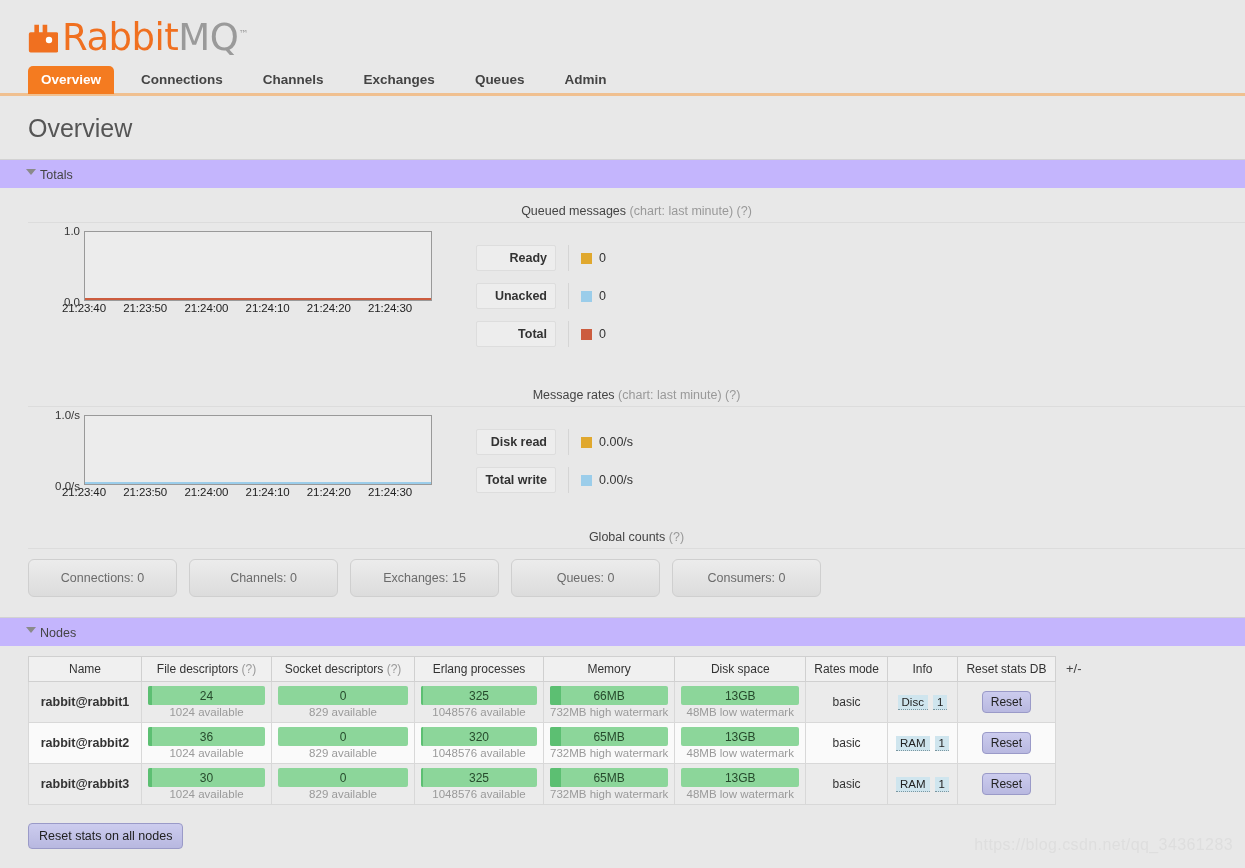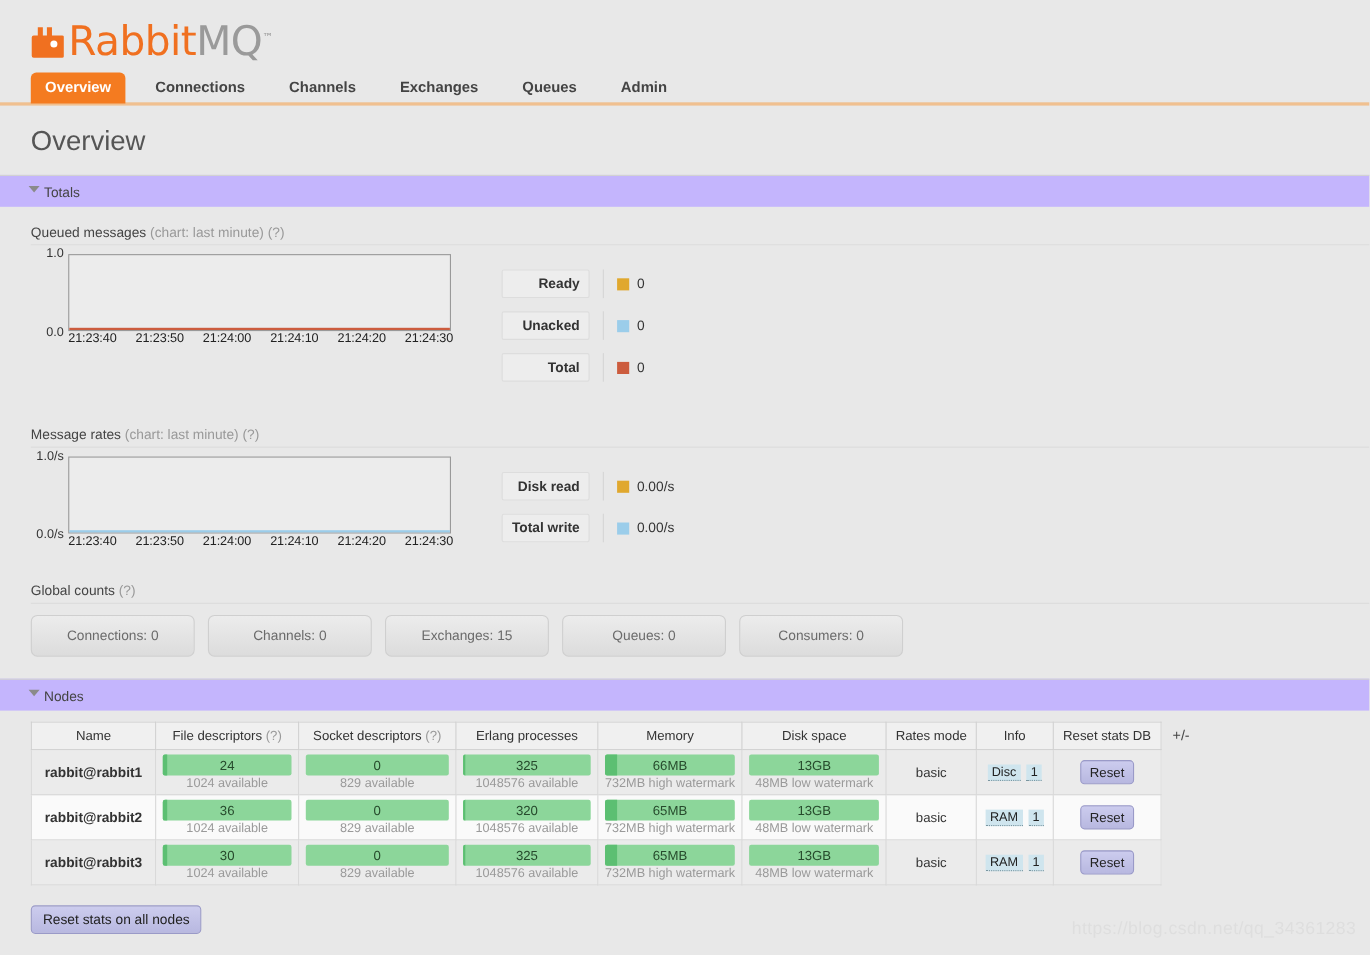--- a/index.html
+++ b/index.html
@@ -64,32 +64,33 @@
     border-left: 5px solid transparent;
     border-right: 5px solid transparent;
     border-top: 6px solid #8a8a8a;
   }
 
   .sub-label {
     font-size: 12.5px; color: #444;
     margin: 16px 0 6px 0;
     padding-bottom: 4px;
     border-bottom: 1px solid #dcdcdc;
-    width: 1217px; margin-left: 0;
+    width: 1217px; margin-left: 0; text-align: center;
   }
   .sub-label .muted { color: #999; }
 
   
   .chart-block { display: flex; align-items: flex-start; margin-top: 8px; }
   .chart-wrap { position: relative; }
   .chart-area { display: flex; }
   .y-axis {
     width: 34px; position: relative;
     font-size: 11.5px; color: #333;
     font-family: "Liberation Sans", sans-serif;
+    margin-left: 22px;
   }
   .y-top  { position: absolute; right: 4px; top: -6px; }
   .y-bot  { position: absolute; right: 4px; bottom: -7px; }
   .plot {
     width: 348px; height: 70px;
     border: 1px solid #999;
     background: #ececec;
     position: relative;
   }
   .plot .series-line {

